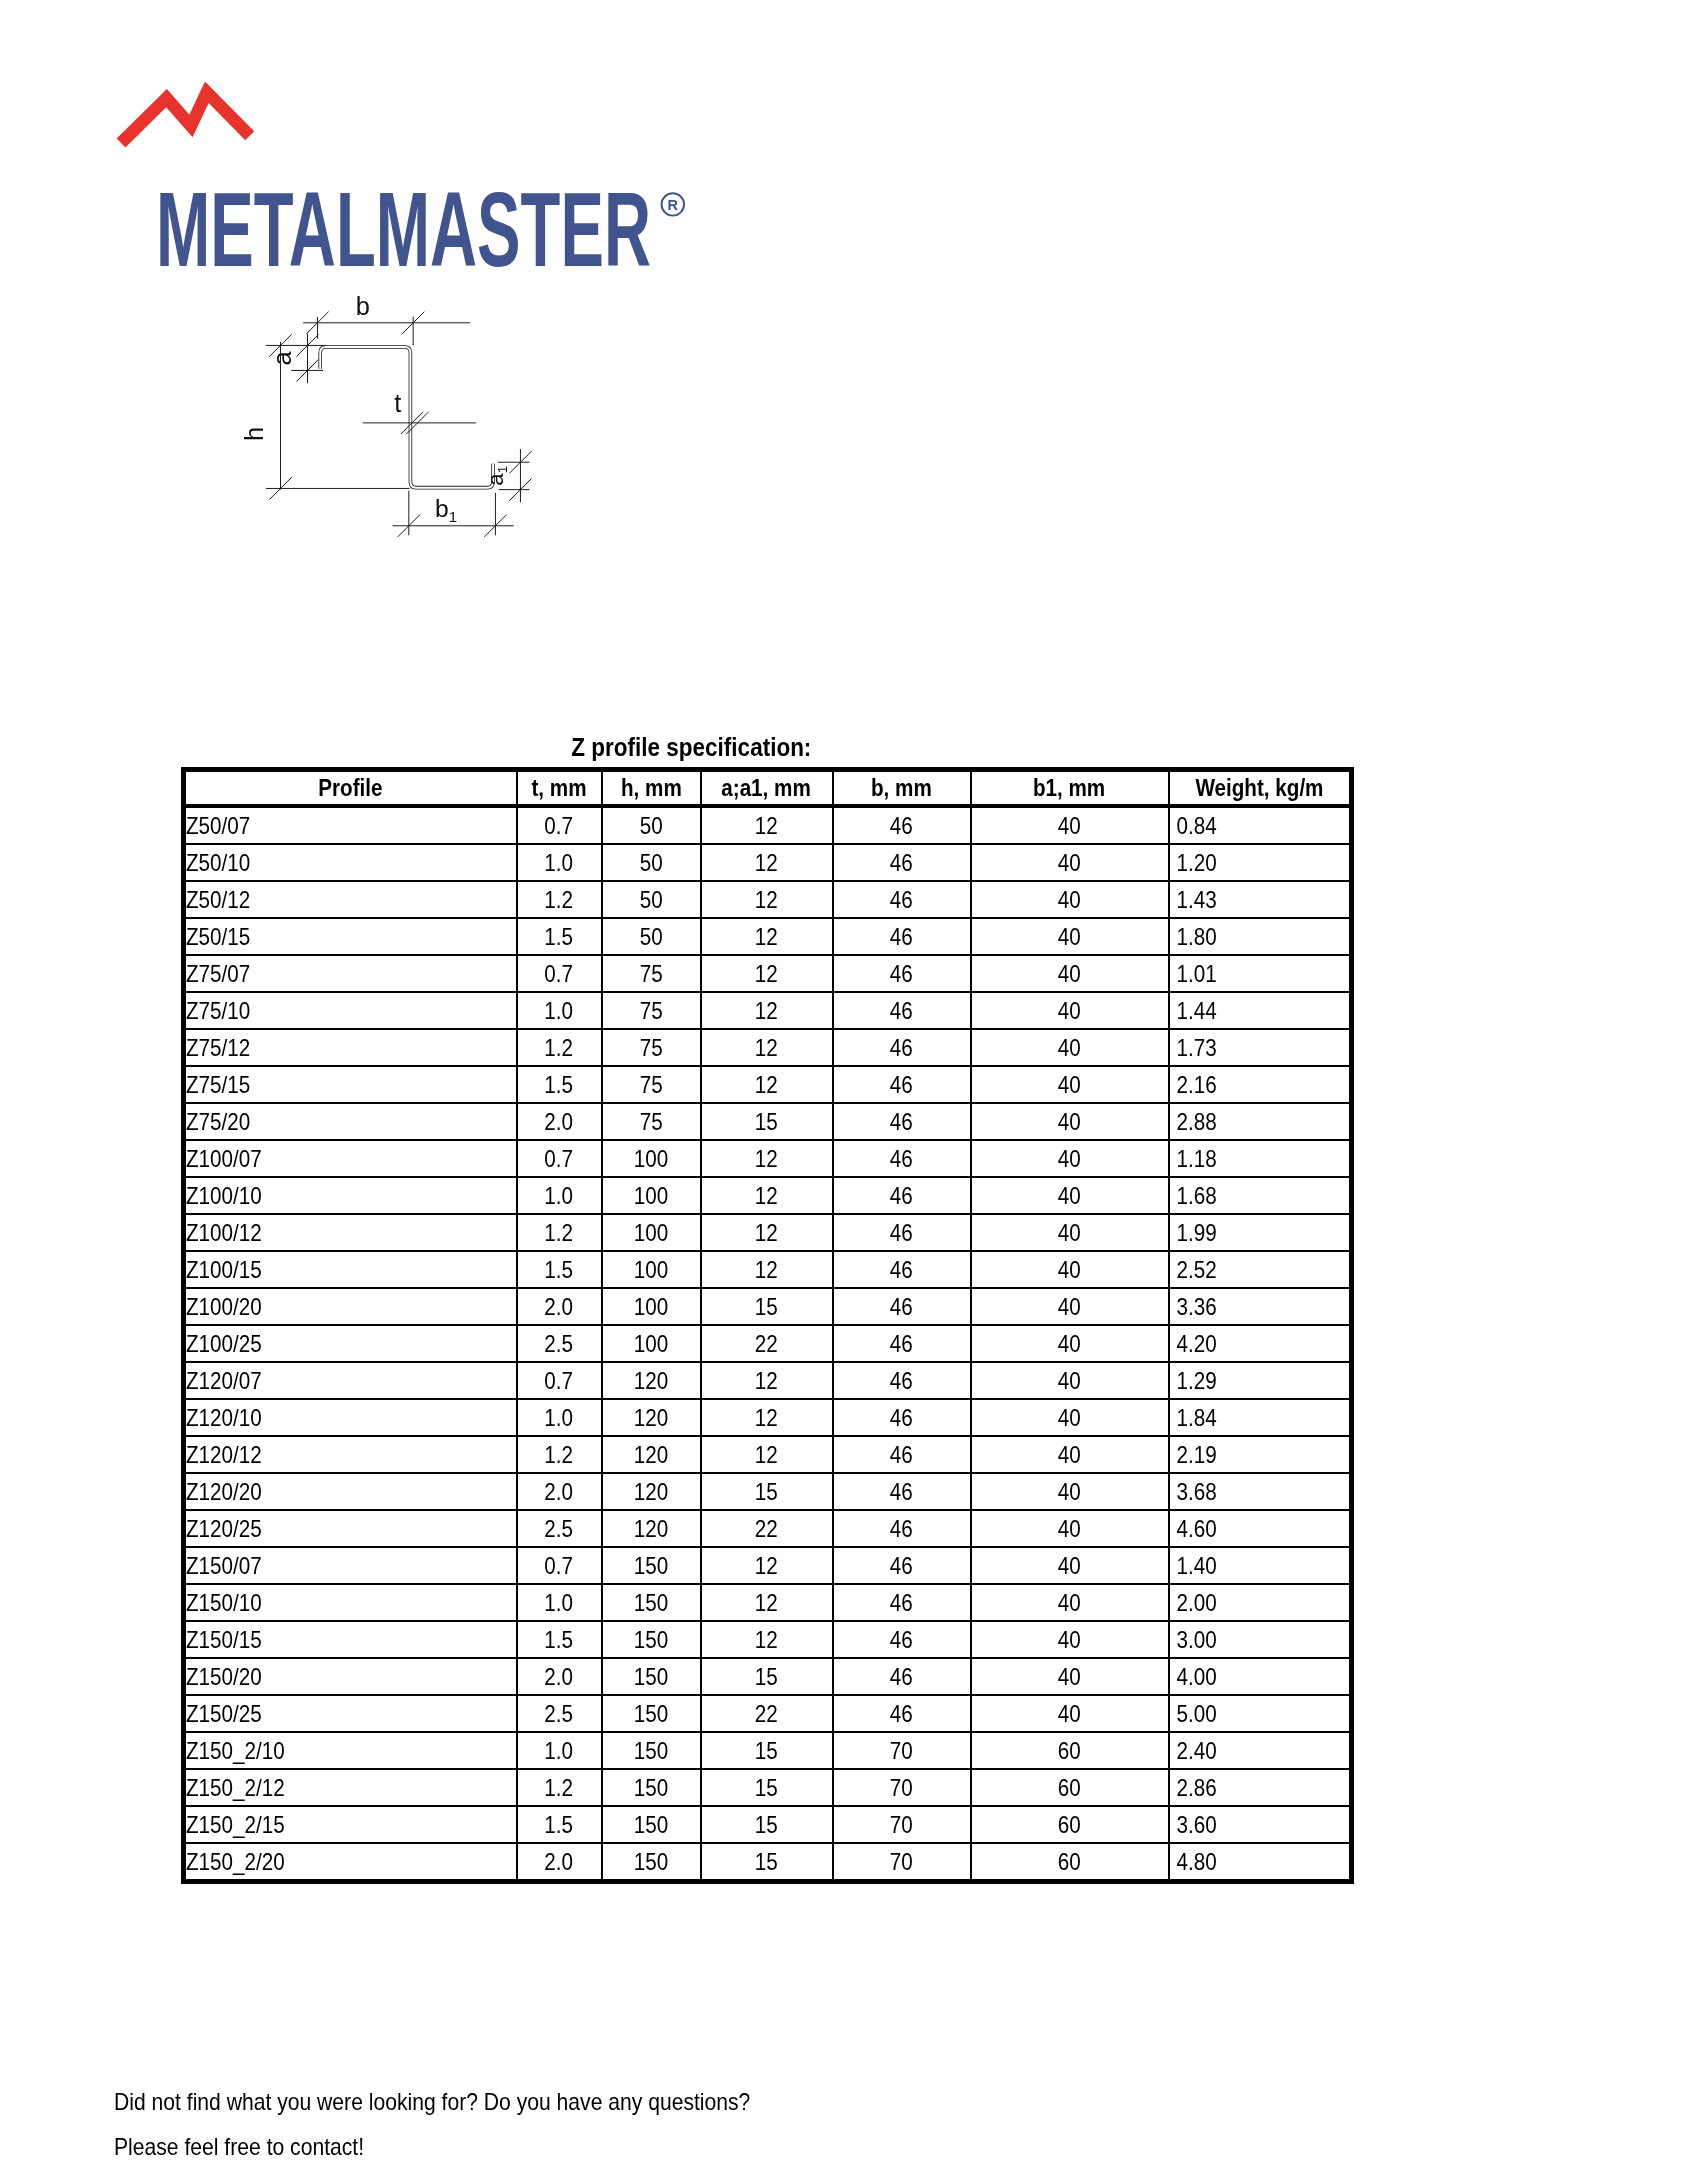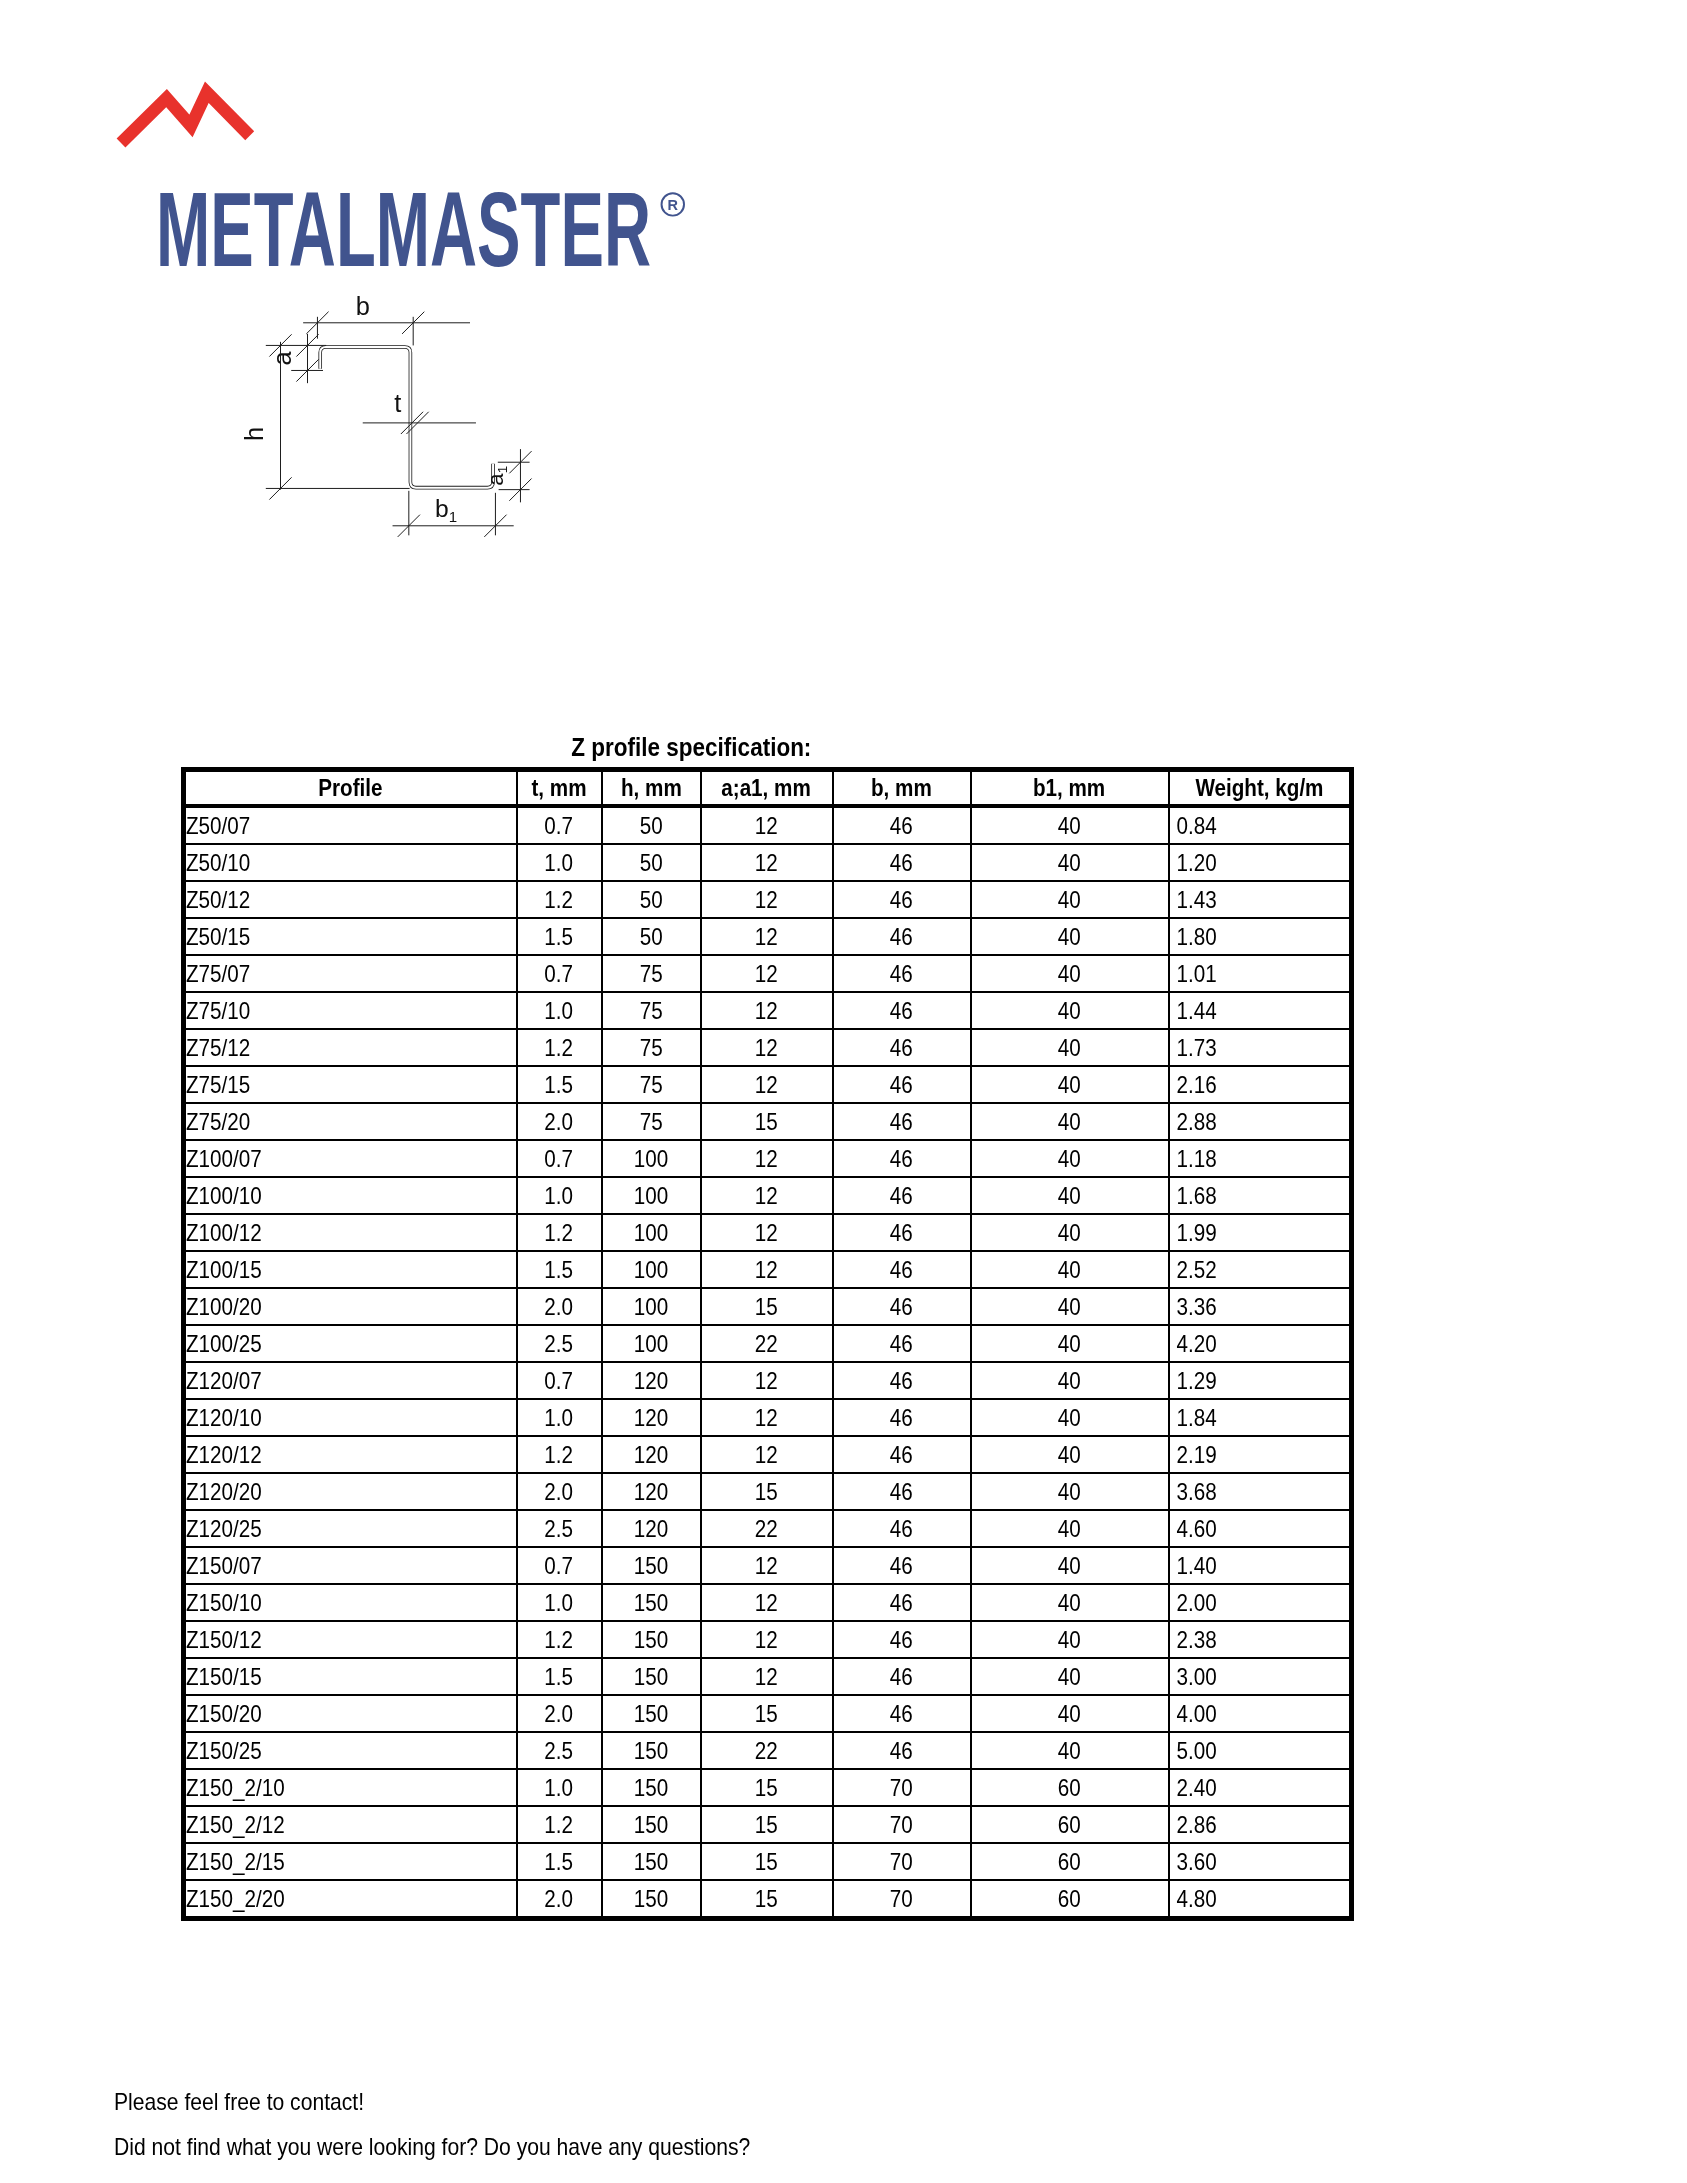--- a/index.html
+++ b/index.html
@@ -335,29 +335,20 @@
         <tr>
           <td class="c-prof"><span class="sx">Z150/10</span></td>
           <td class="c-num"><span class="sx">1.0</span></td>
           <td class="c-num"><span class="sx">150</span></td>
           <td class="c-num"><span class="sx">12</span></td>
           <td class="c-num"><span class="sx">46</span></td>
           <td class="c-num"><span class="sx">40</span></td>
           <td class="c-wt"><span class="sx">2.00</span></td>
         </tr>
         <tr>
-          <td class="c-prof"><span class="sx">Z150/12</span></td>
-          <td class="c-num"><span class="sx">1.2</span></td>
-          <td class="c-num"><span class="sx">150</span></td>
-          <td class="c-num"><span class="sx">12</span></td>
-          <td class="c-num"><span class="sx">46</span></td>
-          <td class="c-num"><span class="sx">40</span></td>
-          <td class="c-wt"><span class="sx">2.38</span></td>
-        </tr>
-        <tr>
           <td class="c-prof"><span class="sx">Z150/15</span></td>
           <td class="c-num"><span class="sx">1.5</span></td>
           <td class="c-num"><span class="sx">150</span></td>
           <td class="c-num"><span class="sx">12</span></td>
           <td class="c-num"><span class="sx">46</span></td>
           <td class="c-num"><span class="sx">40</span></td>
           <td class="c-wt"><span class="sx">3.00</span></td>
         </tr>
         <tr>
           <td class="c-prof"><span class="sx">Z150/20</span></td>
@@ -411,16 +402,16 @@
           <td class="c-num"><span class="sx">15</span></td>
           <td class="c-num"><span class="sx">70</span></td>
           <td class="c-num"><span class="sx">60</span></td>
           <td class="c-wt"><span class="sx">4.80</span></td>
         </tr>
       </tbody>
   </table>
 </div>
 
 <div class="footer">
+  <div><span class="sxl">Did not find what you were looking for? Do you have any questions?</span></div>
   <div><span class="sxl">Please feel free to contact!</span></div>
-  <div><span class="sxl">Did not find what you were looking for? Do you have any questions?</span></div>
 </div>
 
 
 </body></html>

